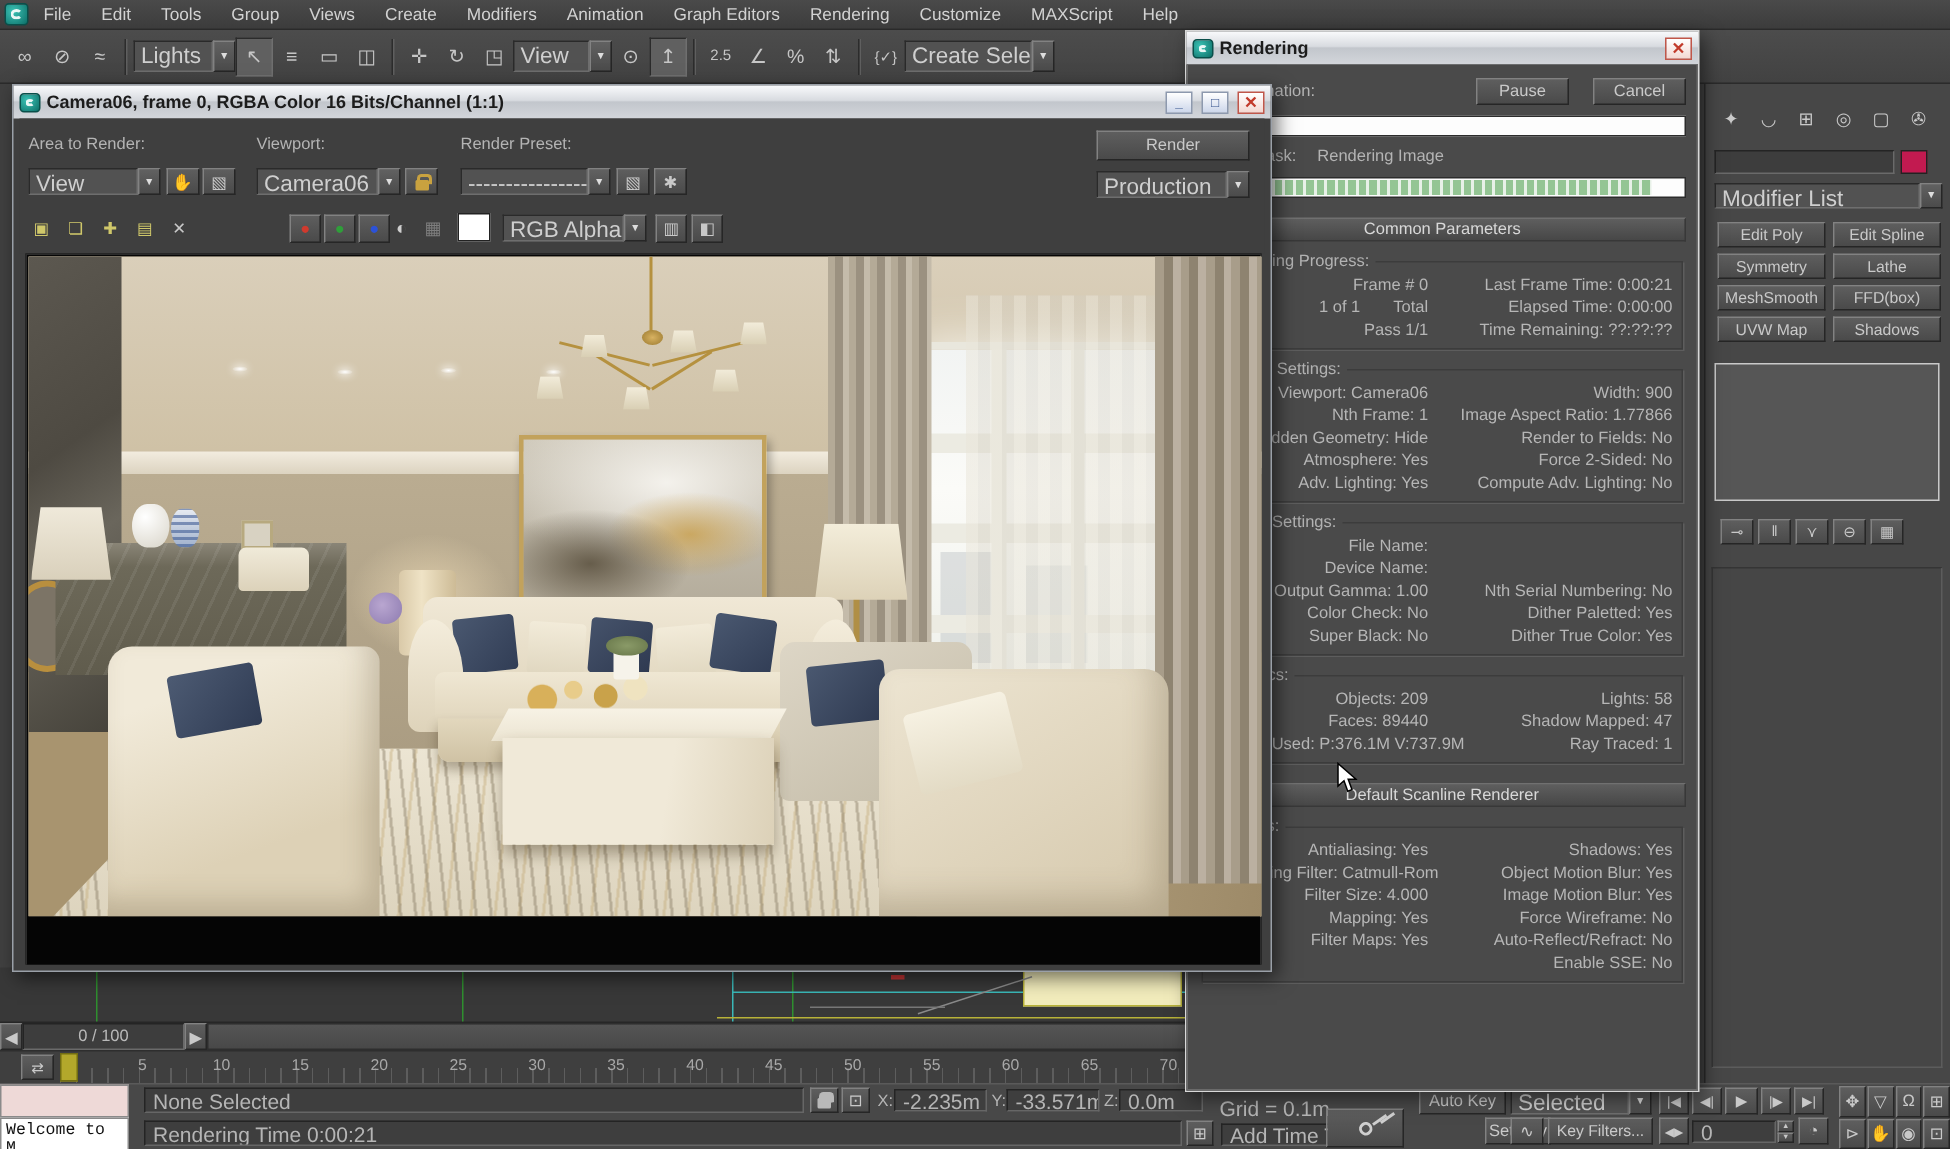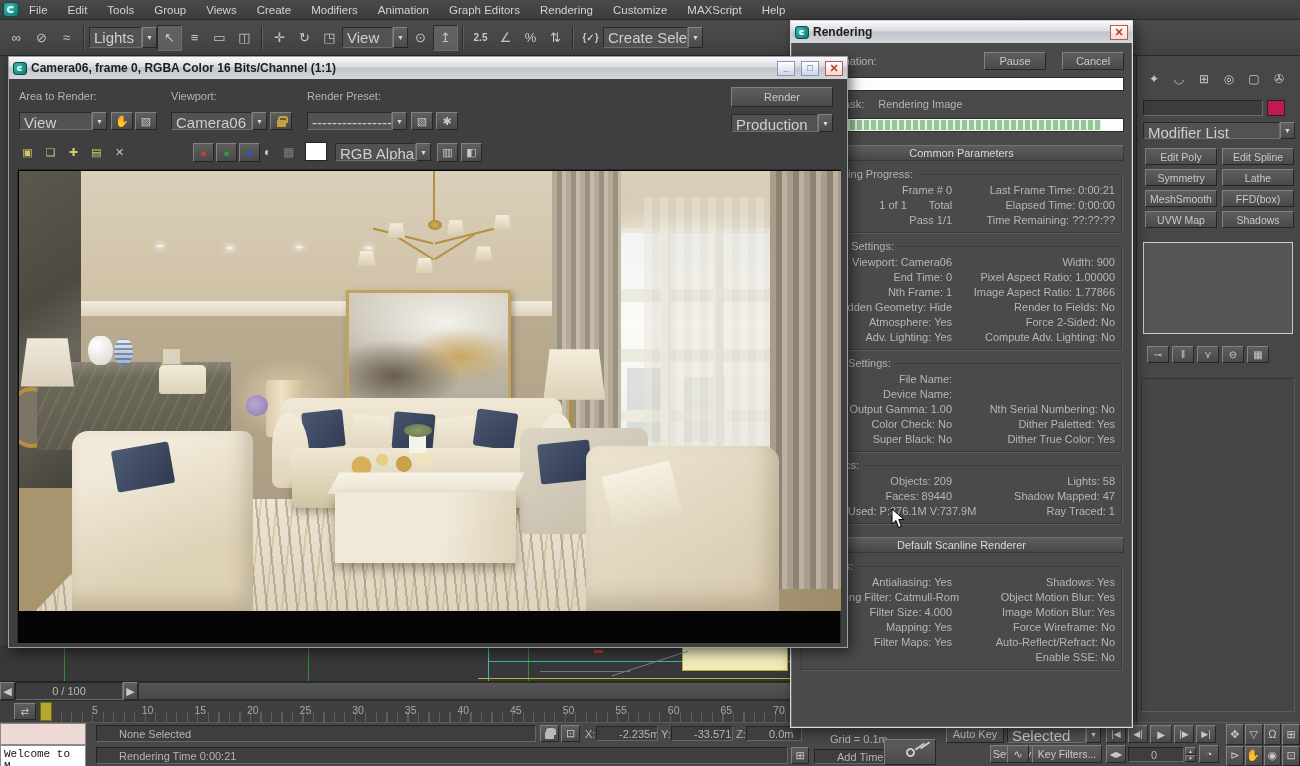--- a/index.html
+++ b/index.html
@@ -24,21 +24,21 @@
 .padlock{width:9px;height:7px;background:#c9a23f;border-radius:1px;position:relative;margin-top:4px}
 .padlock::before{content:"";position:absolute;left:1px;top:-4px;width:6px;height:5px;border:2px solid #c9a23f;border-bottom:none;border-radius:3px 3px 0 0}
 .padlock.grey,.padlock.grey::before{background:#b9b9b9;border-color:#b9b9b9}
 .padlock.grey{background:#b9b9b9}
 
 #menubar{left:0;top:0;width:1300px;height:20px;background:linear-gradient(#4a4a4a,#3c3c3c);border-bottom:1px solid #2a2a2a;display:flex;align-items:center;padding-left:3px}
 .mitem{color:#d2d2d2;font-size:11.5px;padding:0 10px;line-height:20px}
 #toolbar{left:0;top:20px;width:1300px;height:36px;background:linear-gradient(#4c4c4c,#424242);border-bottom:1px solid #2b2b2b;display:flex;align-items:center;padding-left:4px}
 .tbtn{width:25px;height:26px;display:flex;align-items:center;justify-content:center;color:#c6c6c6;font-size:13px;flex:none}
 .tbtn.press{background:#606060;border:1px solid;border-color:#2b2b2b #6f6f6f #6f6f6f #2b2b2b}
-.tbtn.small{font-size:10px;font-weight:bold}
+.tbtn.small{font-size:10px;font-weight:normal}
 
 #vfb{left:8px;top:56px;width:840px;height:592px;z-index:10;background:#3f3f3f;border:1px solid #9aa0a8;box-shadow:3px 4px 12px rgba(0,0,0,.55)}
 #vfb-controls{position:absolute;left:4px;top:22px;right:4px;height:90px;background:#3f3f3f}
 #vfb-image{position:absolute;left:8px;top:112px;width:824px;height:474px;background:#060606;border:1px solid #2b2b2b}
 #scene{position:absolute;left:1px;top:1px;width:822px;height:440px;overflow:hidden;background:#b9ab90}
 .ibtn{width:21px;height:19px;display:flex;align-items:center;justify-content:center;color:#cfc76a;font-size:11px}
 .chanbtn{width:21px;height:19px}
 
 #dialog{left:790px;top:20px;width:343px;height:708px;z-index:5;background:#4a4a4a;border:1px solid #d8d8d8;box-shadow:3px 4px 12px rgba(0,0,0,.5)}
 #dlg-body{position:absolute;left:0;top:22px;right:0;bottom:0;border:1px solid #6a6a6a;border-top:none;background:#4a4a4a;padding:4px 7px;overflow:hidden}
@@ -64,21 +64,21 @@
 .stkbtn{width:22px;height:17px;font-size:10px}
 #cp-empty{background:#464646;border:1px solid;border-color:#353535 #5c5c5c #5c5c5c #353535}
 
 #vstrip{left:0;top:645px;width:792px;height:37px;background:#383838;overflow:hidden;border-bottom:1px solid #262626}
 #trackbar{left:0;top:682px;width:792px;height:18px;background:#4a4a4a;display:flex;align-items:stretch}
 #ruler{left:0;top:700px;width:792px;height:22px;background:#3f3f3f;border-top:1px solid #2e2e2e}
 #ruler .ticks{position:absolute;left:40px;right:6px;bottom:0;height:10px;background:repeating-linear-gradient(90deg,#5d5d5d 0 1px,transparent 1px 10.5px)}
 #ruler .nums{position:absolute;left:84px;width:706px;top:3px;display:flex;justify-content:space-between}
 #ruler .nums span{width:22px;text-align:center;color:#a8a8a8;font-size:10.5px}
 #statusbar{left:0;top:722px;width:1300px;height:44px;background:#484848;border-top:1px solid #5a5a5a;z-index:3}
-.sfield{position:absolute;background:#3e3e3e;border:1px solid;border-color:#242424 #666 #666 #242424;color:#b5b5b5;font-size:11px;display:flex;align-items:center;padding:0 22px;white-space:nowrap;overflow:hidden}
+.sfield{position:absolute;background:#3e3e3e;border:1px solid;border-color:#242424 #666 #666 #242424;color:#b5b5b5;font-size:14px;display:flex;align-items:center;padding:0 5px;white-space:nowrap;overflow:hidden}
 .sbtn{position:absolute;display:flex;align-items:center;justify-content:center}
 .navgrid{position:absolute;left:1226px;top:1px;width:74px;height:42px;display:grid;grid-template-columns:repeat(4,1fr);grid-gap:1px}
 .navgrid .btn{font-size:11px}
 .spincol{display:flex;flex-direction:column;width:11px}
 .spincol .btn{flex:1;font-size:5px}
 .keyicon{width:9px;height:9px;border:2px solid #cfcfcf;border-radius:50%;position:relative;transform:rotate(-35deg)}
 .keyicon::after{content:"";position:absolute;left:8px;top:2px;width:11px;height:2px;background:#cfcfcf;box-shadow:5px 2px 0 0 #cfcfcf}
 
 #cursor{left:891px;top:508px;z-index:60;width:14px;height:22px}
 </style>
@@ -334,27 +334,20 @@
               <div class="grp">
                   <span class="gtitle">Render Settings:</span>
                   <div>
 
                   <div class="row">
                         <span class="cl">
                       <span>Viewport: Camera06</span>
                       <span class="cc"></span>
                     </span>
                         <span class="cr">Width: 900</span>
-                      </div>
-                  <div class="row">
-                        <span class="cl">
-                      <span>End Time: 0</span>
-                      <span class="cc"></span>
-                    </span>
-                        <span class="cr">Pixel Aspect Ratio: 1.00000</span>
                       </div>
                   <div class="row">
                         <span class="cl">
                       <span>Nth Frame: 1</span>
                       <span class="cc"></span>
                     </span>
                         <span class="cr">Image Aspect Ratio: 1.77866</span>
                       </div>
                   <div class="row">
                         <span class="cl">

